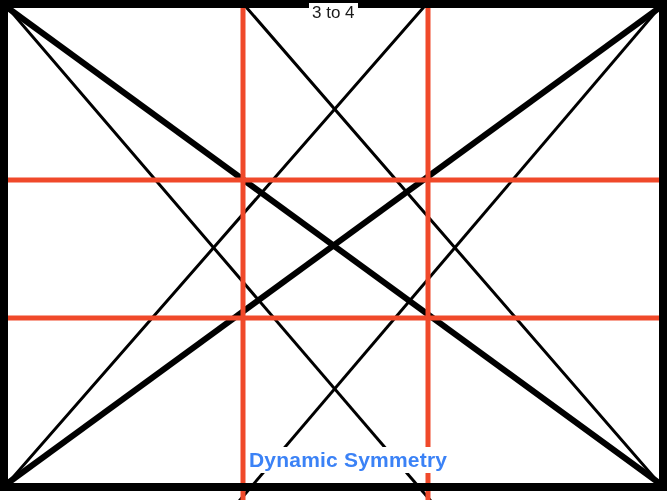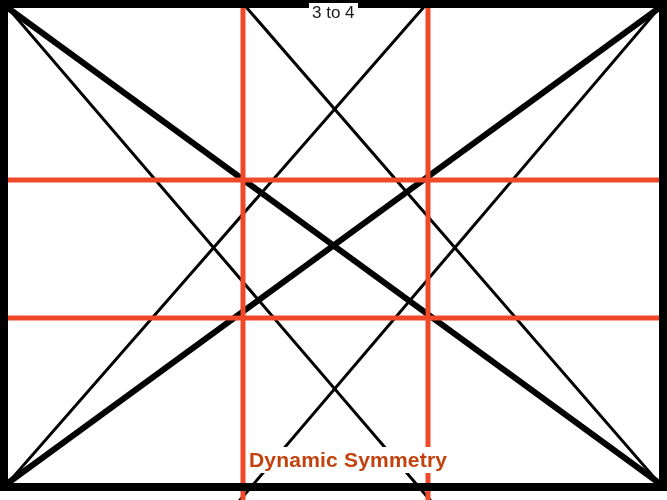--- a/index.html
+++ b/index.html
@@ -84,16 +84,16 @@
       <line x1="0" y1="180" x2="667" y2="180" stroke="#f0492a" stroke-width="5"></line>
       <line x1="0" y1="318" x2="667" y2="318" stroke="#f0492a" stroke-width="5"></line>
     </g>
 
     <rect x="4" y="4" width="659" height="483" fill="none" stroke="#000000" stroke-width="8"></rect>
 
   </svg>
 
   <div class="caption-layer">
     <div class="label" id="ratio-label" style="color: rgb(26, 26, 26);">3 to 4</div>
-    <div class="label" id="title-label" style="color: #c2410c;">Dynamic Symmetry</div>
+    <div class="label" id="title-label" style="color: #3b82f6;">Dynamic Symmetry</div>
   </div>
 
 </div>
 
 </body></html>

